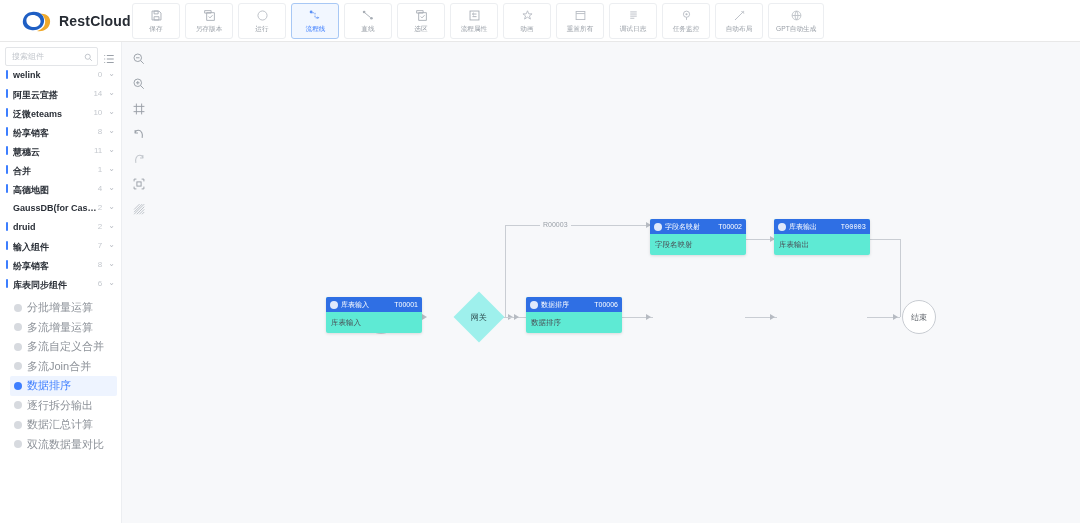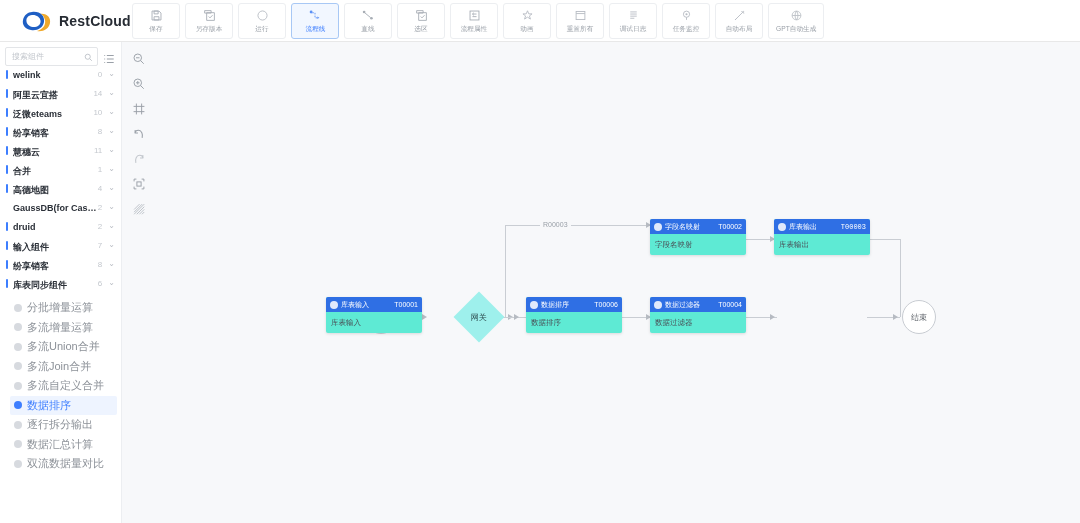--- a/index.html
+++ b/index.html
@@ -383,29 +383,25 @@
         <div class="leaf-row">
           <span class="dot"></span>
           <span class="llabel">分批增量运算</span>
         </div>
         <div class="leaf-row">
           <span class="dot"></span>
           <span class="llabel">多流增量运算</span>
         </div>
         <div class="leaf-row">
           <span class="dot"></span>
-          <span class="llabel">多流Union合并</span>
+          <span class="llabel">多流自定义合并</span>
         </div>
         <div class="leaf-row">
           <span class="dot"></span>
           <span class="llabel">多流Join合并</span>
-        </div>
-        <div class="leaf-row">
-          <span class="dot"></span>
-          <span class="llabel">多流自定义合并</span>
         </div>
         <div class="leaf-row selected">
           <span class="dot"></span>
           <span class="llabel">数据排序</span>
         </div>
         <div class="leaf-row">
           <span class="dot"></span>
           <span class="llabel">逐行拆分输出</span>
         </div>
         <div class="leaf-row">
@@ -536,25 +532,17 @@
 
       <div class="node" style="left:386px; top:255px;">
         <div class="node-head">
           <span class="nic"></span>
           <span class="ntitle">数据排序</span>
           <span class="nid">T00006</span>
         </div>
         <div class="node-body">数据排序</div>
       </div>
 
-      <div class="node" style="left:510px; top:255px;">
-        <div class="node-head">
-          <span class="nic"></span>
-          <span class="ntitle">数据过滤器</span>
-          <span class="nid">T00004</span>
-        </div>
-        <div class="node-body">数据过滤器</div>
-      </div>
 
 
     </div>
   </div>
 </div>
 
 </body></html>

